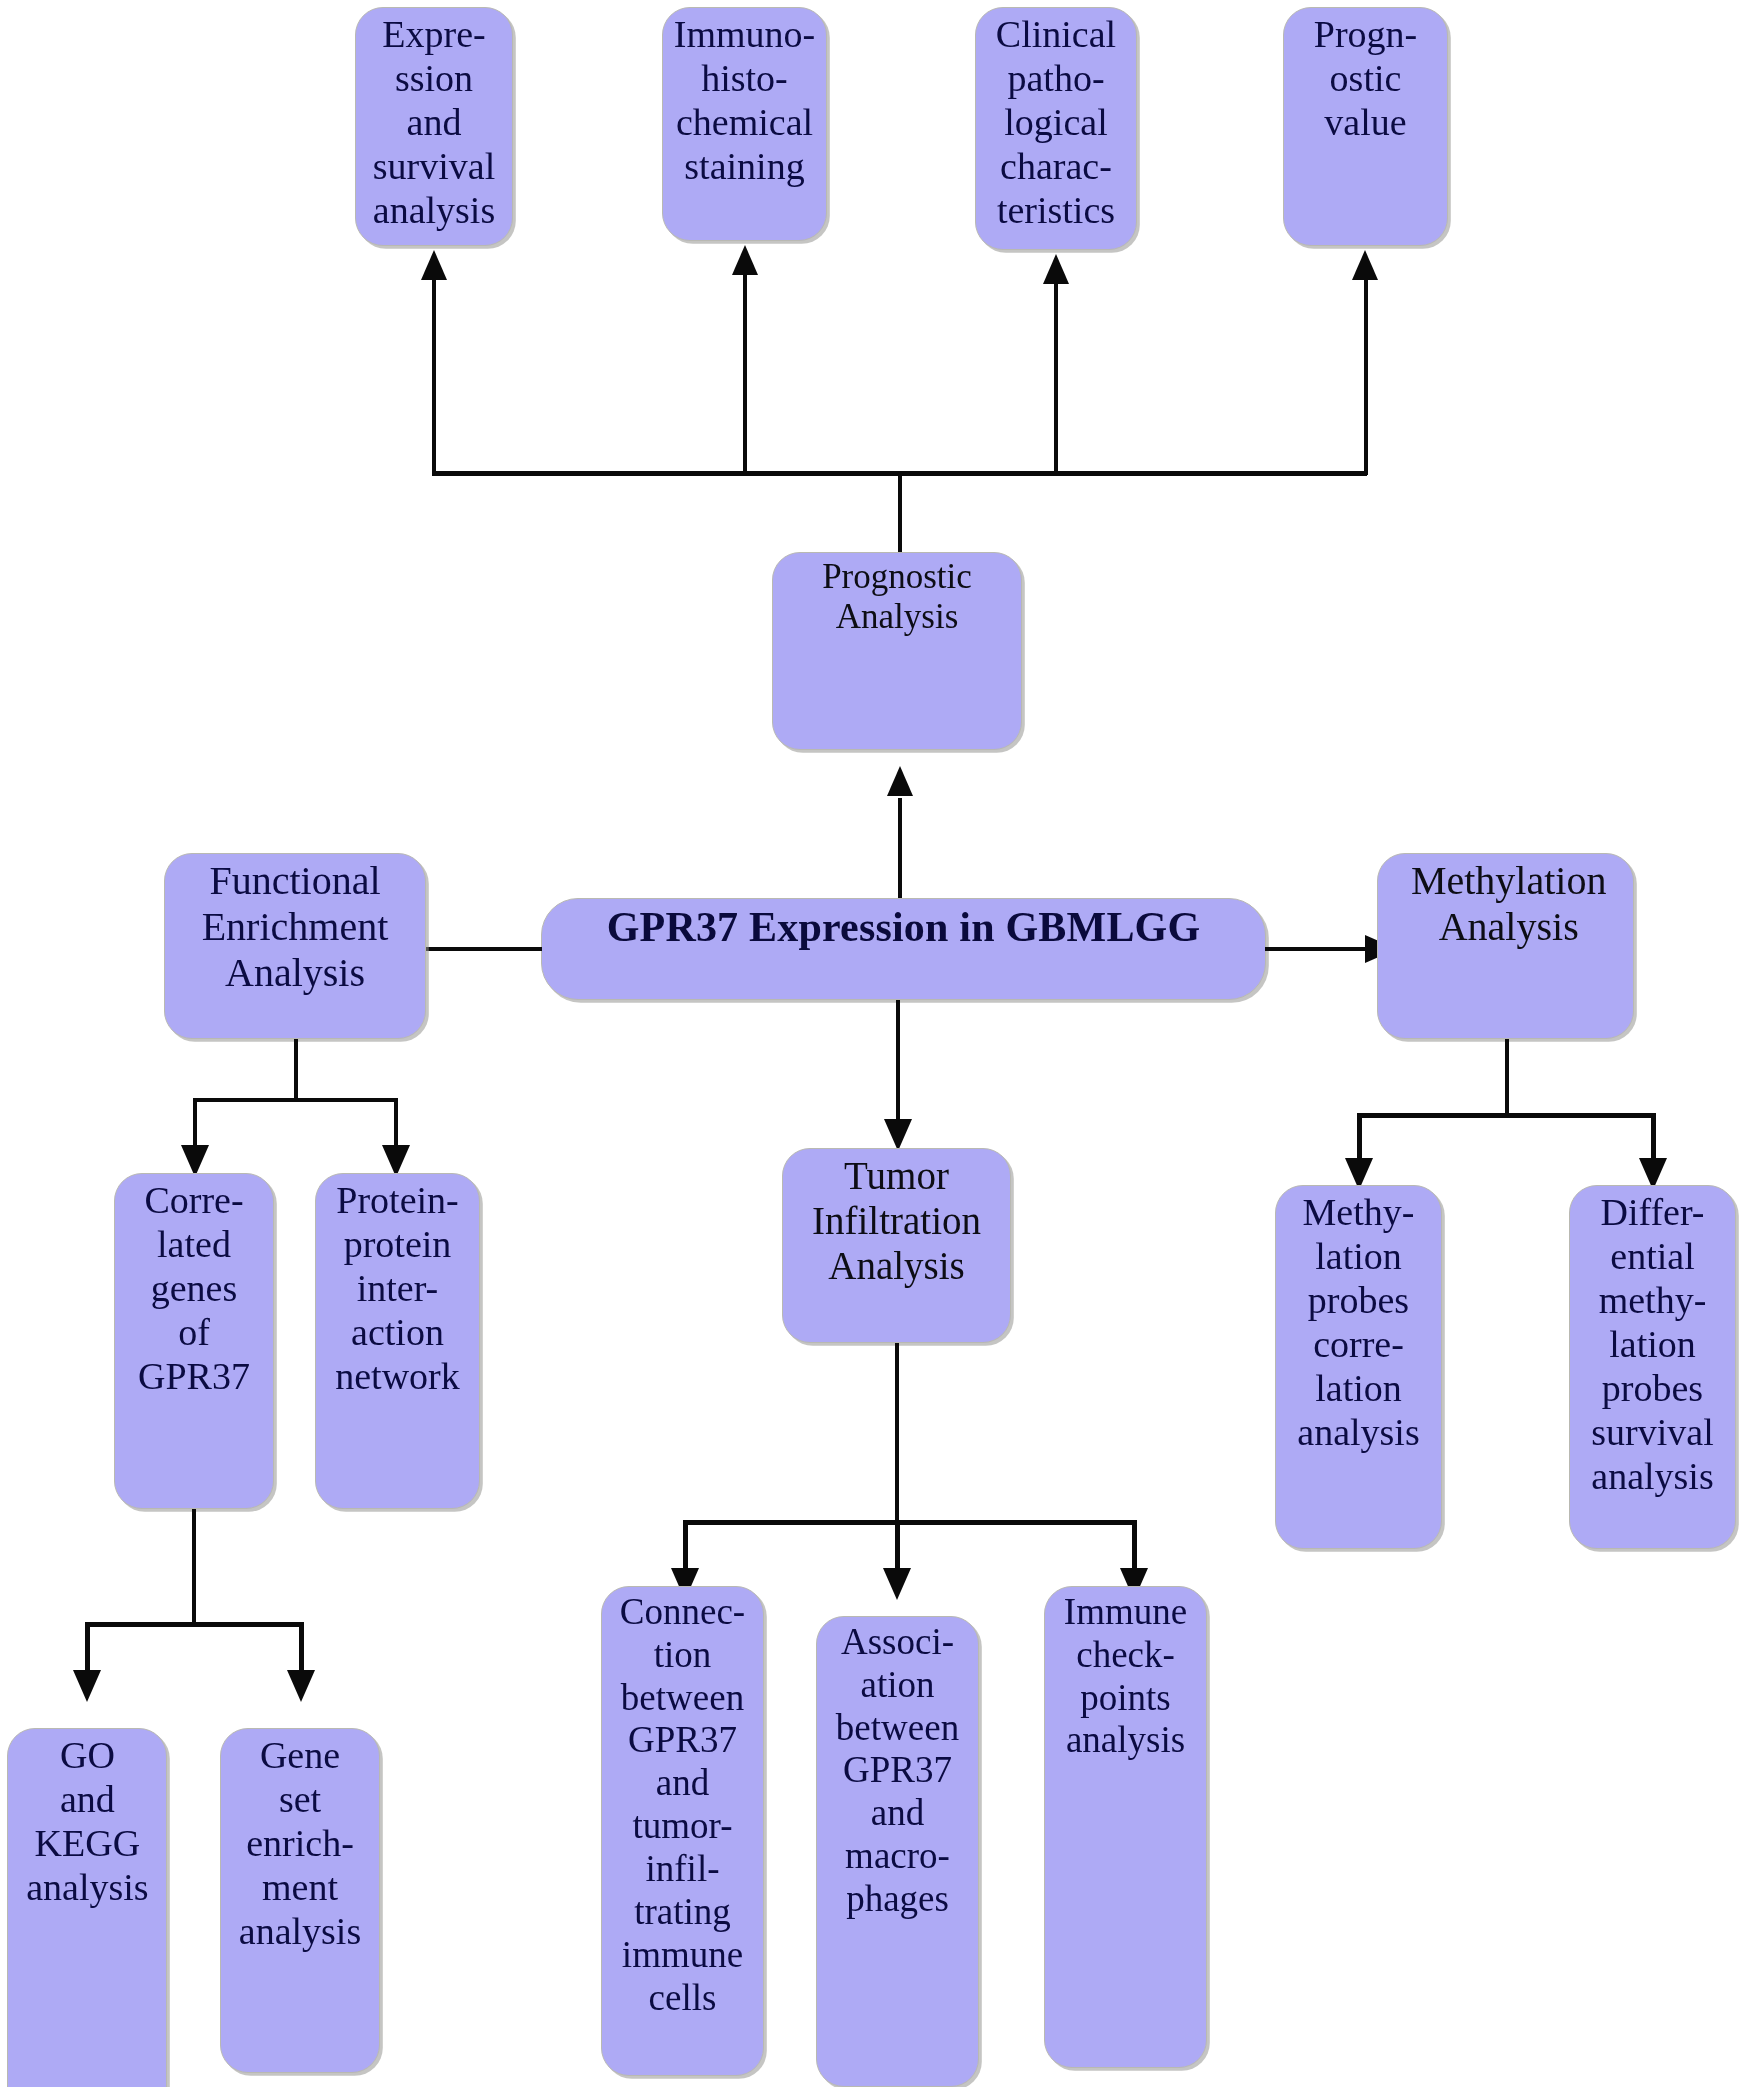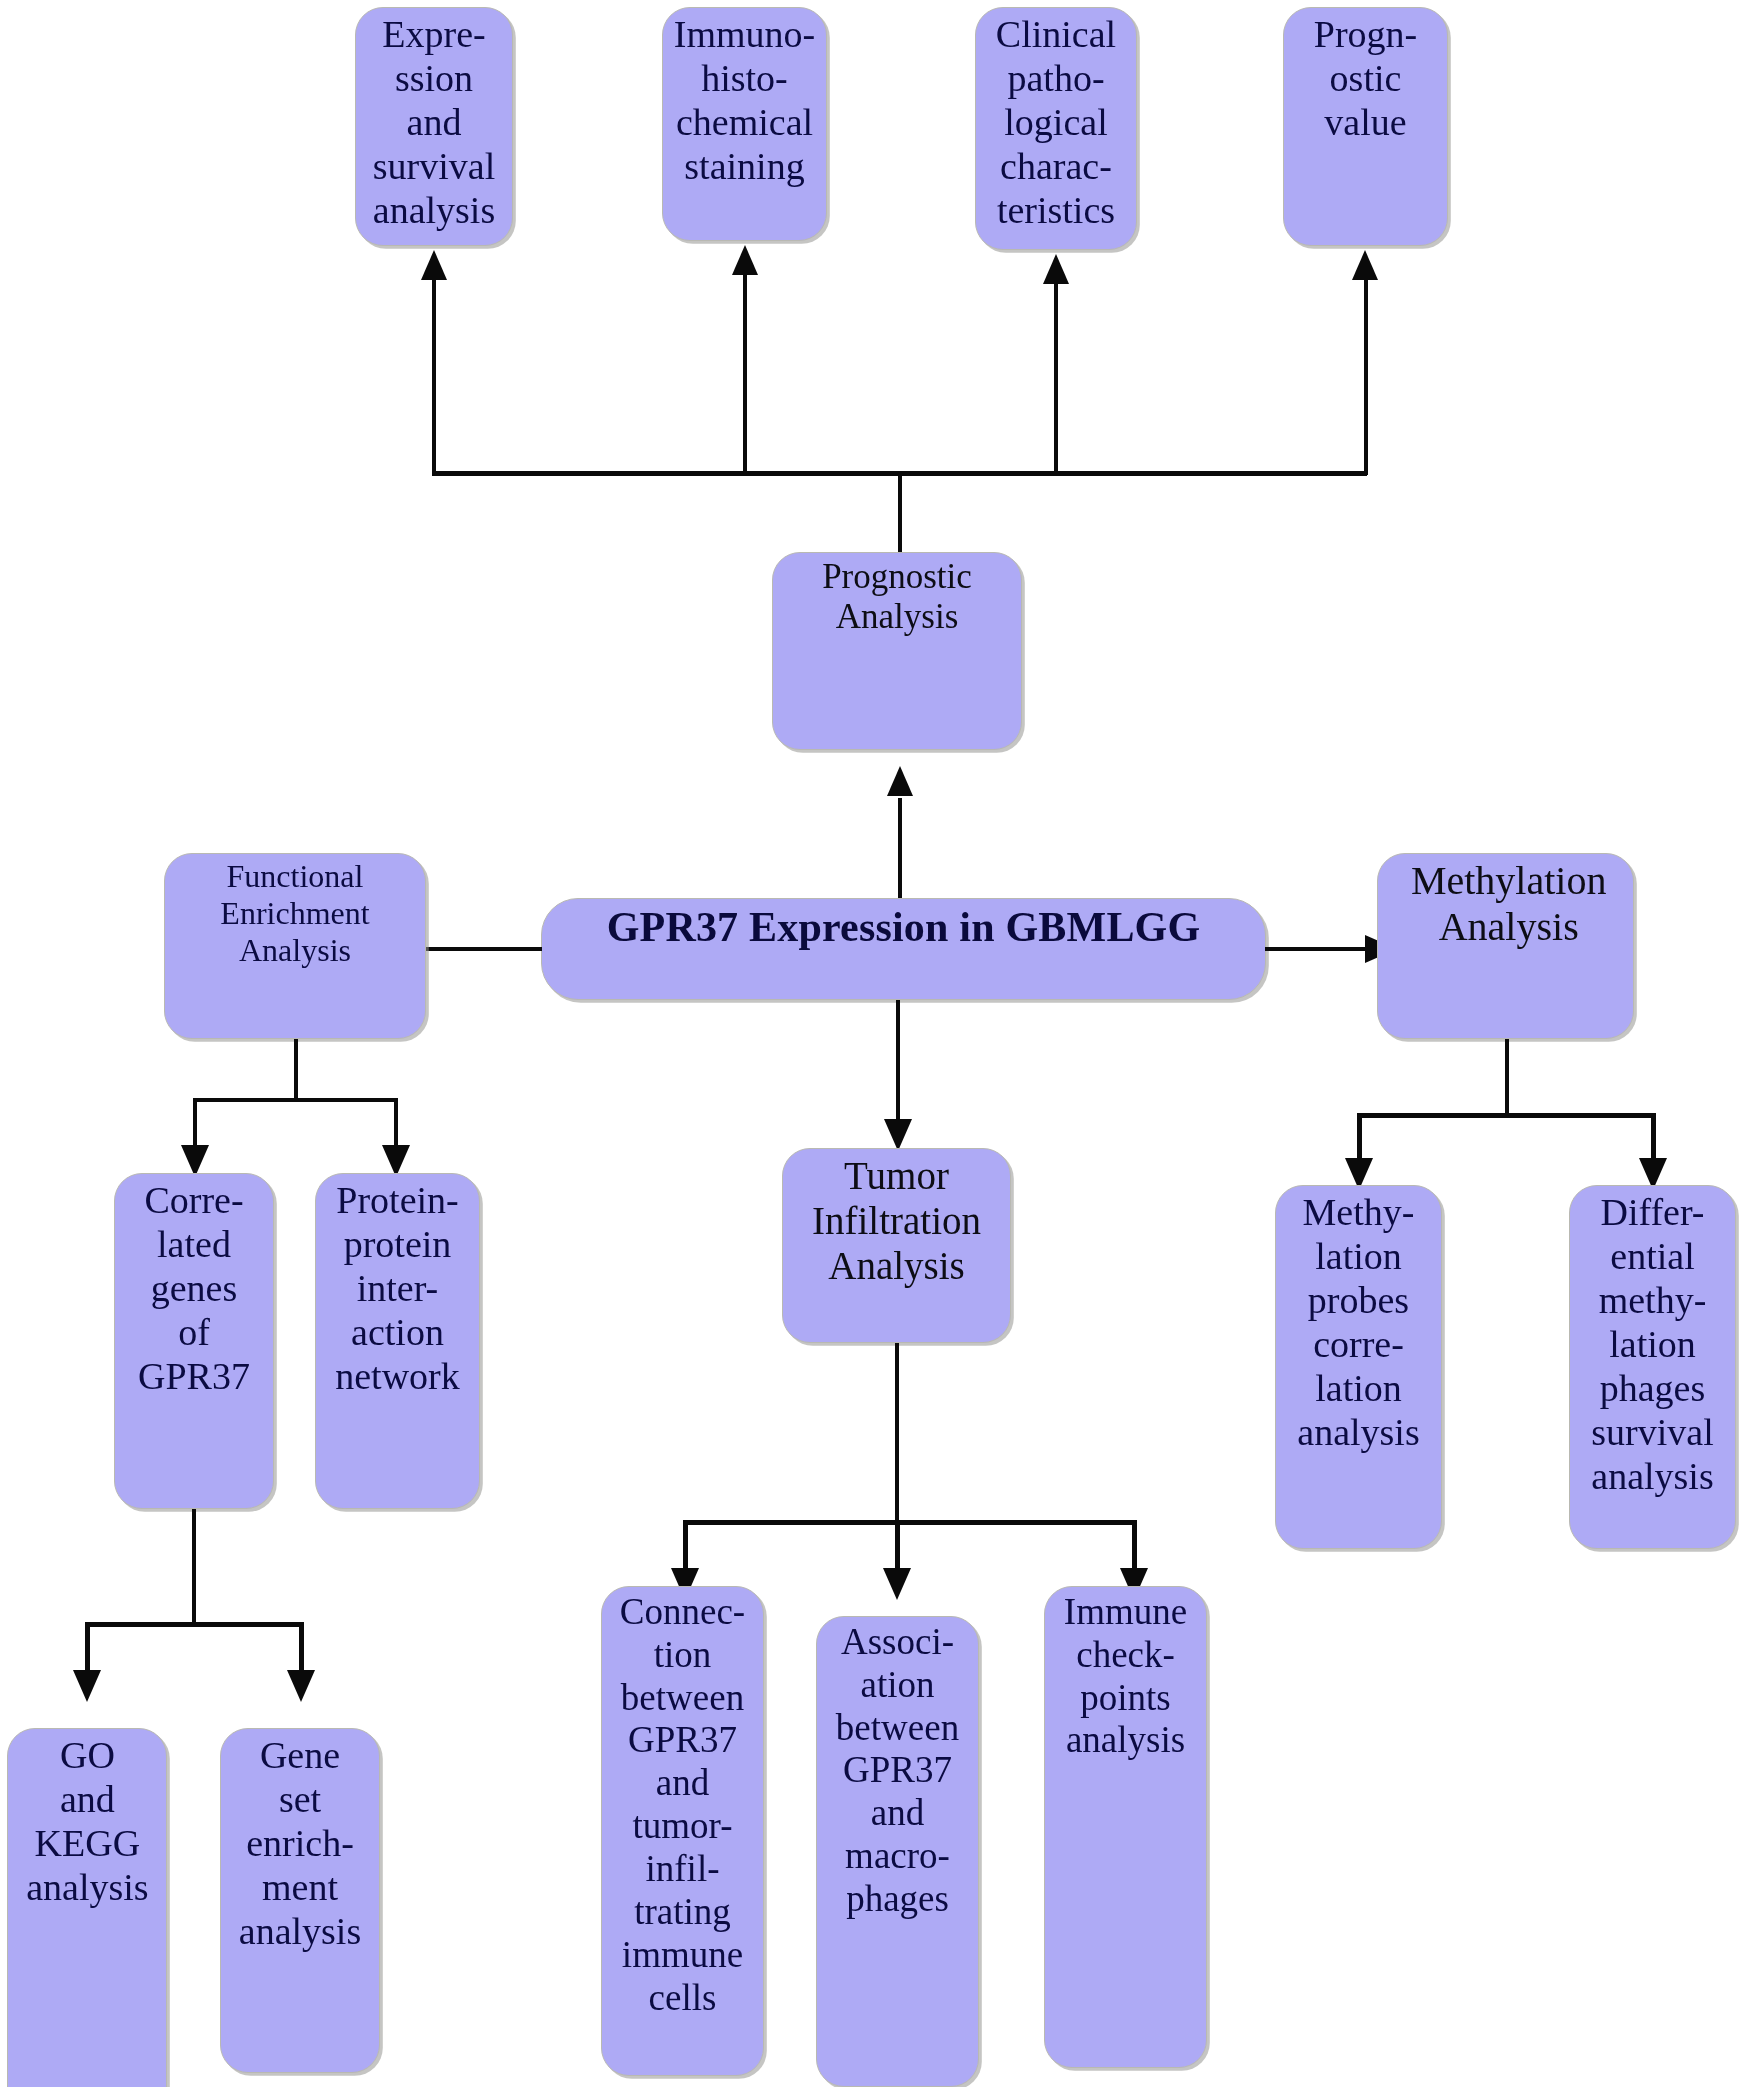--- a/index.html
+++ b/index.html
@@ -151,21 +151,21 @@
   <div class="node root" style="left:541px; top:898px; width:725px; height:102px;">
     <span class="label">GPR37 Expression in GBMLGG</span>
   </div>
 
   <div class="ln hl" style="left:327px; top:947px; width:215px; height:3.7px;"></div>
   <div class="arrow left" style="left:299px; top:935px;"></div>
 
   <div class="ln hl" style="left:1265px; top:947px; width:197px; height:3.7px;"></div>
   <div class="arrow right" style="left:1365px; top:935px;"></div>
 
-  <div class="node mid" style="left:164px; top:853px; width:262px; height:186px; font-size:32px;">
+  <div class="node mid" style="left:164px; top:853px; width:262px; height:186px; font-size:40px;">
     <span class="label">Functional
 Enrichment
 Analysis</span>
   </div>
 
   <div class="node mid dark" style="left:1377px; top:853px; width:257px; height:186px; font-size:40px;padding-left:12px;">
     <span class="label">Methylation
 Analysis</span>
   </div>
 
@@ -276,19 +276,19 @@
 corre-
 lation
 analysis</span>
   </div>
 
   <div class="node tall" style="left:1569px; top:1185px; width:167px; height:364px;">
     <span class="label">Differ-
 ential
 methy-
 lation
-phages
+probes
 survival
 analysis</span>
   </div>
 
 </div>
 
 
 </body></html>

